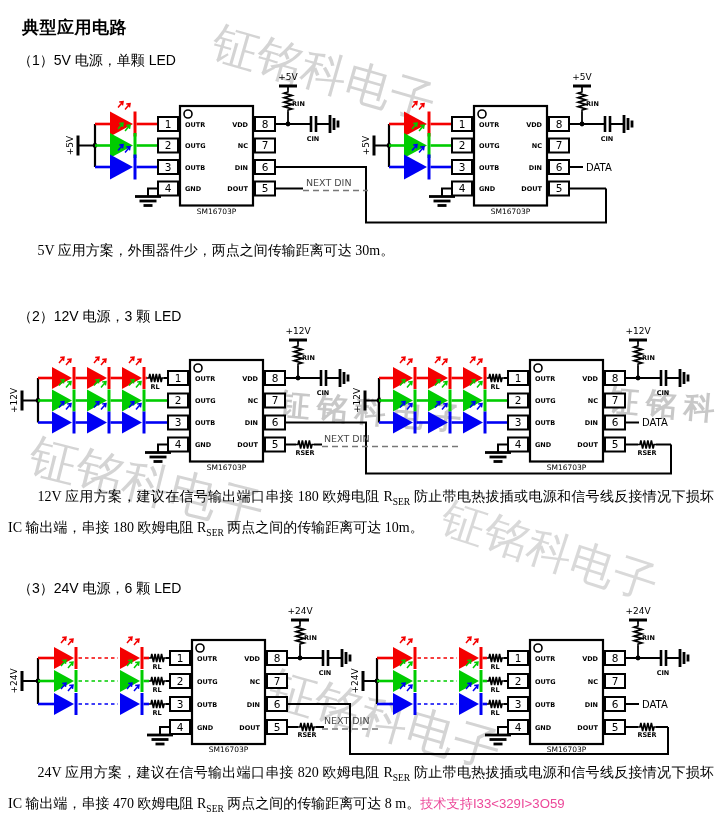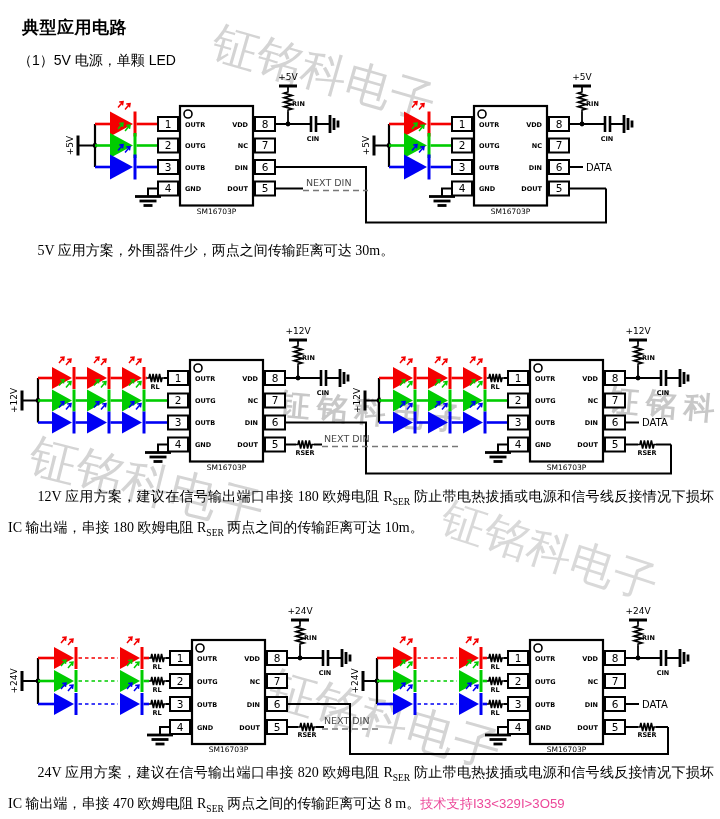--- a/index.html
+++ b/index.html
@@ -196,20 +196,21 @@
       <line x1="632" y1="120.5" x2="632" y2="127.5" stroke="#000" stroke-width="2.8"></line>
       <polyline points="569,188.5 606,188.5" fill="none" stroke="#000" stroke-width="2"></polyline>
       <polyline points="275,188.5 303,188.5" fill="none" stroke="#000" stroke-width="2"></polyline>
       <text x="306" y="185.5" font-size="9.5" fill="#4a4a4a" font-family="&quot;DejaVu Sans&quot;,&quot;Liberation Sans&quot;,sans-serif">NEXT DIN</text>
       <line x1="303" y1="190.5" x2="368" y2="190.5" stroke="#777" stroke-width="1.5" stroke-dasharray="6 4"></line>
       <polyline points="569,167 583,167" fill="none" stroke="#000" stroke-width="2"></polyline>
       <text x="586" y="170.5" font-size="10" fill="#000" font-family="&quot;DejaVu Sans&quot;,&quot;Liberation Sans&quot;,sans-serif">DATA</text>
     </svg>
   <p class="note" id="note1"><span>5V 应用方案，外围器件少，两点之间传输距离可达 30m。</span><sub></sub><span></span><sub></sub><span></span></p>
 
+  <h2 class="sec" id="sec2">（2）12V 电源，3 颗 LED</h2>
   <svg class="circuit" id="circuit-1" width="720" height="160" viewBox="0 324 720 160">
       <polyline points="285,422.5 366,422.5 366,473.5 671,473.5 671,444.5" fill="none" stroke="#000" stroke-width="2"></polyline>
       <line x1="22" y1="390.5" x2="22" y2="410.5" stroke="#000" stroke-width="3"></line>
       <polyline points="22,400.5 38,400.5" fill="none" stroke="#000" stroke-width="2"></polyline>
       <polyline points="38,378 38,422.5" fill="none" stroke="#000" stroke-width="2.2"></polyline>
       <circle cx="38" cy="400.5" r="2.4" fill="#000"></circle>
       <text x="17" y="400.5" font-size="9" fill="#000" font-family="&quot;DejaVu Sans&quot;,&quot;Liberation Sans&quot;,sans-serif" text-anchor="middle" transform="rotate(-90 17 400.5)">+12V</text>
       <polyline points="38,378 52,378" fill="none" stroke="#f40000" stroke-width="2.6"></polyline>
       <g>
         <polygon points="52,367 52,389 72,378" fill="#f40000"></polygon>
@@ -453,20 +454,21 @@
       <polyline points="296,444.5 298,444.5 298.875,440.5 300.625,448.5 302.375,440.5 304.125,448.5 305.875,440.5 307.625,448.5 309.375,440.5 311.125,448.5 312,444.5 314,444.5" fill="none" stroke="#000" stroke-width="1.6"></polyline>
       <polyline points="314,444.5 322,444.5" fill="none" stroke="#000" stroke-width="2"></polyline>
       <text x="305" y="454.5" font-size="6.5" fill="#000" font-family="&quot;DejaVu Sans&quot;,&quot;Liberation Sans&quot;,sans-serif" text-anchor="middle" font-weight="700">RSER</text>
       <text x="324" y="441.5" font-size="9.5" fill="#4a4a4a" font-family="&quot;DejaVu Sans&quot;,&quot;Liberation Sans&quot;,sans-serif">NEXT DIN</text>
       <line x1="322" y1="446.5" x2="461" y2="446.5" stroke="#777" stroke-width="1.5" stroke-dasharray="6 4"></line>
       <polyline points="625,422.5 639,422.5" fill="none" stroke="#000" stroke-width="2"></polyline>
       <text x="642" y="426" font-size="10" fill="#000" font-family="&quot;DejaVu Sans&quot;,&quot;Liberation Sans&quot;,sans-serif">DATA</text>
     </svg>
   <p class="note" id="note2"><span>12V 应用方案，建议在信号输出端口串接 180 欧姆电阻 R</span><sub>SER</sub><span> 防止带电热拔插或电源和信号线反接情况下损坏 IC 输出端，串接 180 欧姆电阻 R</span><sub>SER</sub><span> 两点之间的传输距离可达 10m。</span></p>
 
+  <h2 class="sec" id="sec3">（3）24V 电源，6 颗 LED</h2>
   <svg class="circuit" id="circuit-2" width="720" height="160" viewBox="0 602 720 160">
       <polyline points="287,704 350,704 350,754 668,754 668,727" fill="none" stroke="#000" stroke-width="2"></polyline>
       <line x1="22" y1="671" x2="22" y2="691" stroke="#000" stroke-width="3"></line>
       <polyline points="22,681 38,681" fill="none" stroke="#000" stroke-width="2"></polyline>
       <polyline points="38,658 38,704" fill="none" stroke="#000" stroke-width="2.2"></polyline>
       <circle cx="38" cy="681" r="2.4" fill="#000"></circle>
       <text x="17" y="681" font-size="9" fill="#000" font-family="&quot;DejaVu Sans&quot;,&quot;Liberation Sans&quot;,sans-serif" text-anchor="middle" transform="rotate(-90 17 681)">+24V</text>
       <polyline points="38,658 54,658" fill="none" stroke="#f40000" stroke-width="2.6"></polyline>
       <g>
         <polygon points="54,647 54,669 74,658" fill="#f40000"></polygon>

